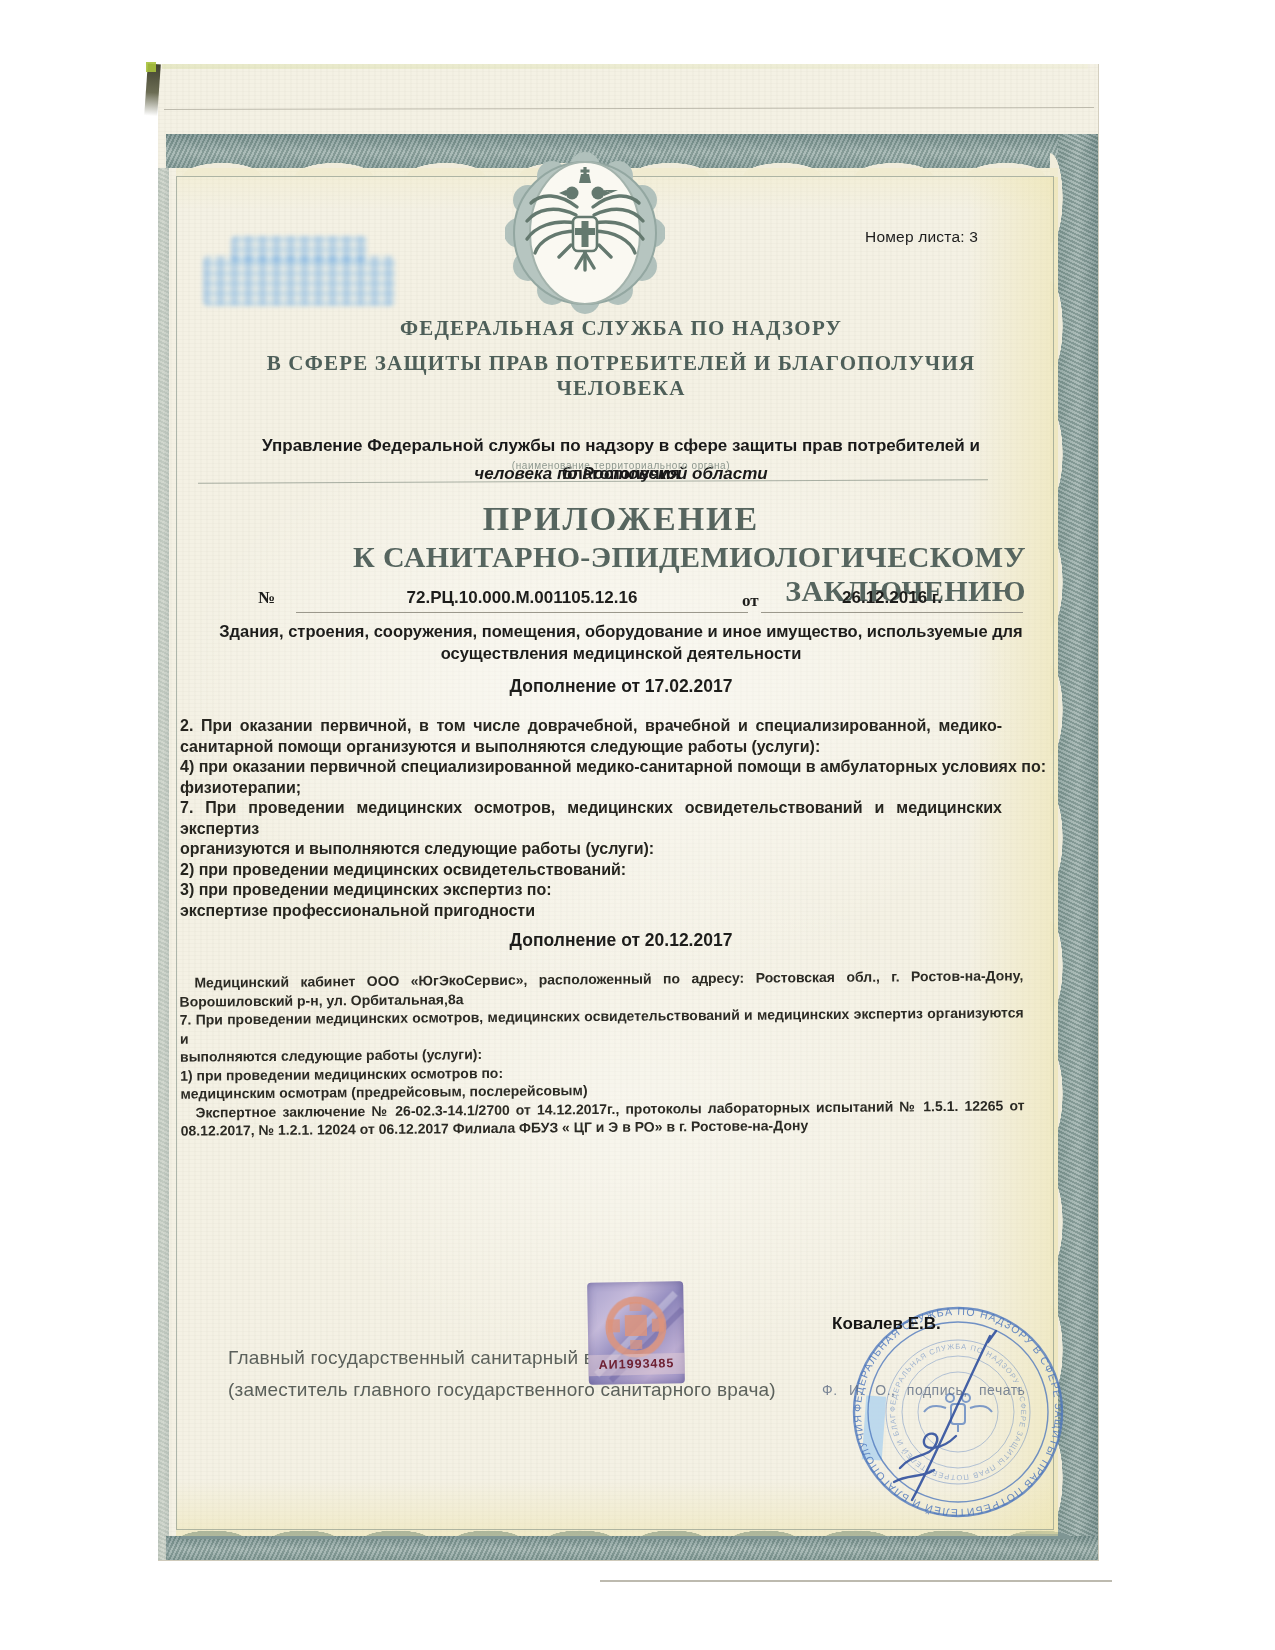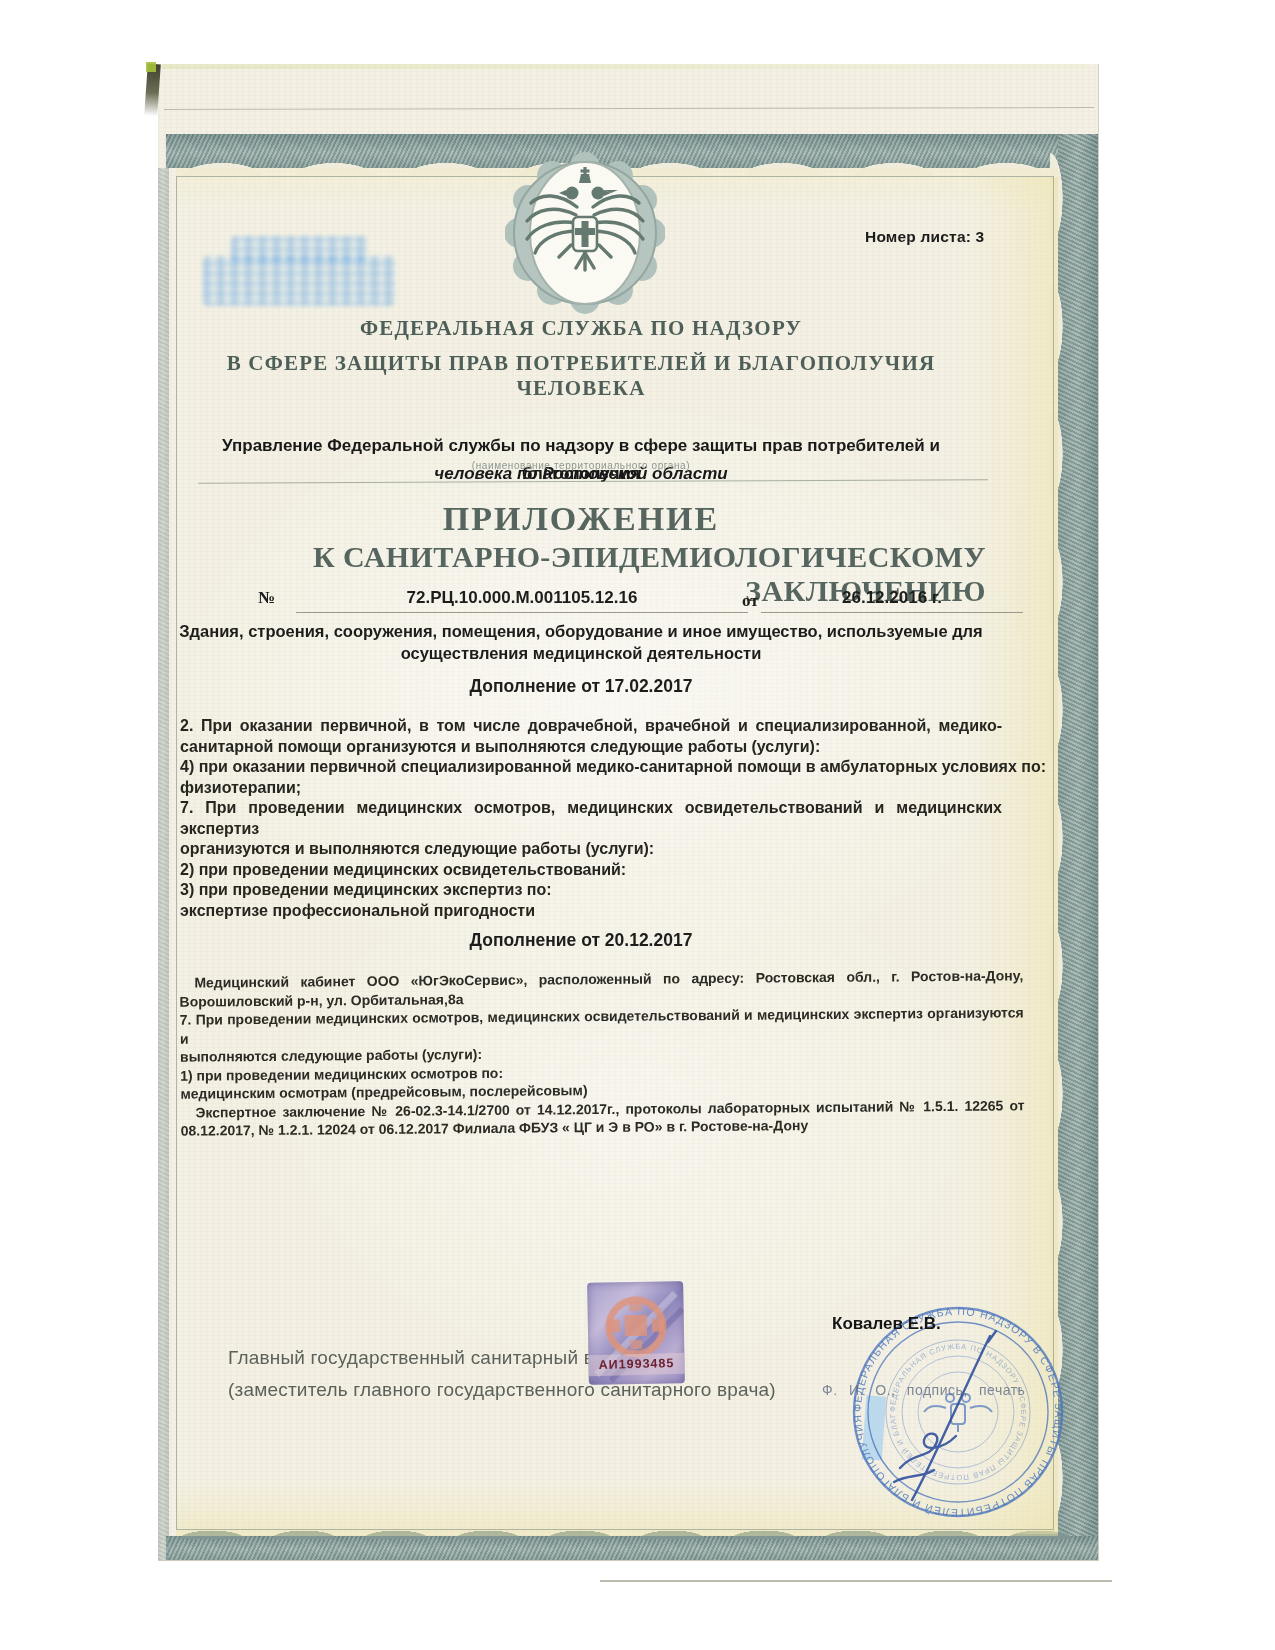--- a/index.html
+++ b/index.html
@@ -35,22 +35,22 @@
     background-size:18px 128px;background-repeat:repeat-y;}
   .band-bottom{left:8px;right:0;bottom:0;height:24px;}
   .band-bottom::before{content:"";position:absolute;left:0;right:0;top:-9px;height:12px;
     background-image:radial-gradient(50% 100% at 50% 100%, #7f9694 69%, rgba(127,150,148,0) 71%);
     background-size:92px 12px;background-repeat:repeat-x;}
   .band-left{left:0;top:104px;bottom:0;width:11px;opacity:.45;}
   .frame{left:18px;top:112px;width:876px;height:1352px;border:1.5px solid rgba(118,134,126,.55);}
   .tint-right{top:113px;bottom:26px;right:40px;width:90px;background:linear-gradient(to right,rgba(236,226,165,0),rgba(236,226,165,.5));}
   .tint-bottom{left:18px;right:40px;bottom:24px;height:56px;background:linear-gradient(to bottom,rgba(236,226,165,0),rgba(236,226,165,.45));}
   .tint-top{left:18px;right:40px;top:104px;height:42px;background:linear-gradient(to bottom,rgba(240,233,190,.4),rgba(240,233,190,0));}
-  .ctr{text-align:center;width:810px;left:18px;}
-  .sheetno{left:707px;top:164px;font-size:15.5px;font-weight:700;color:#1c1c1c;letter-spacing:.2px;}
+  .ctr{text-align:center;width:810px;left:18px;padding-left:40px;}
+  .sheetno{left:707px;top:164px;font-size:15.5px;font-weight:400;color:#1c1c1c;letter-spacing:.2px;}
 
   .hdr{font-family:"Liberation Serif",serif;font-weight:700;color:#4e5f59;letter-spacing:1.2px;font-size:21px;}
   .auth{font-weight:700;color:#191919;font-size:17px;line-height:28px;}
   .auth-rule{left:40px;top:417px;width:790px;border-top:1px solid rgba(118,130,118,.6);transform:rotate(-.25deg);}
   .auth-foot{top:396px;font-size:10px;color:#8d988f;letter-spacing:.6px;}
   .big1{font-family:"Liberation Serif",serif;font-weight:700;color:#56655f;font-size:34px;letter-spacing:2px;}
   .big2{font-family:"Liberation Serif",serif;font-weight:700;color:#56655f;font-size:30px;letter-spacing:.4px;}
 
   .numrow{left:18px;top:524px;width:840px;height:30px;}
   .numrow .piece{position:absolute;font-size:17px;font-weight:700;color:#1d1d1b;}

